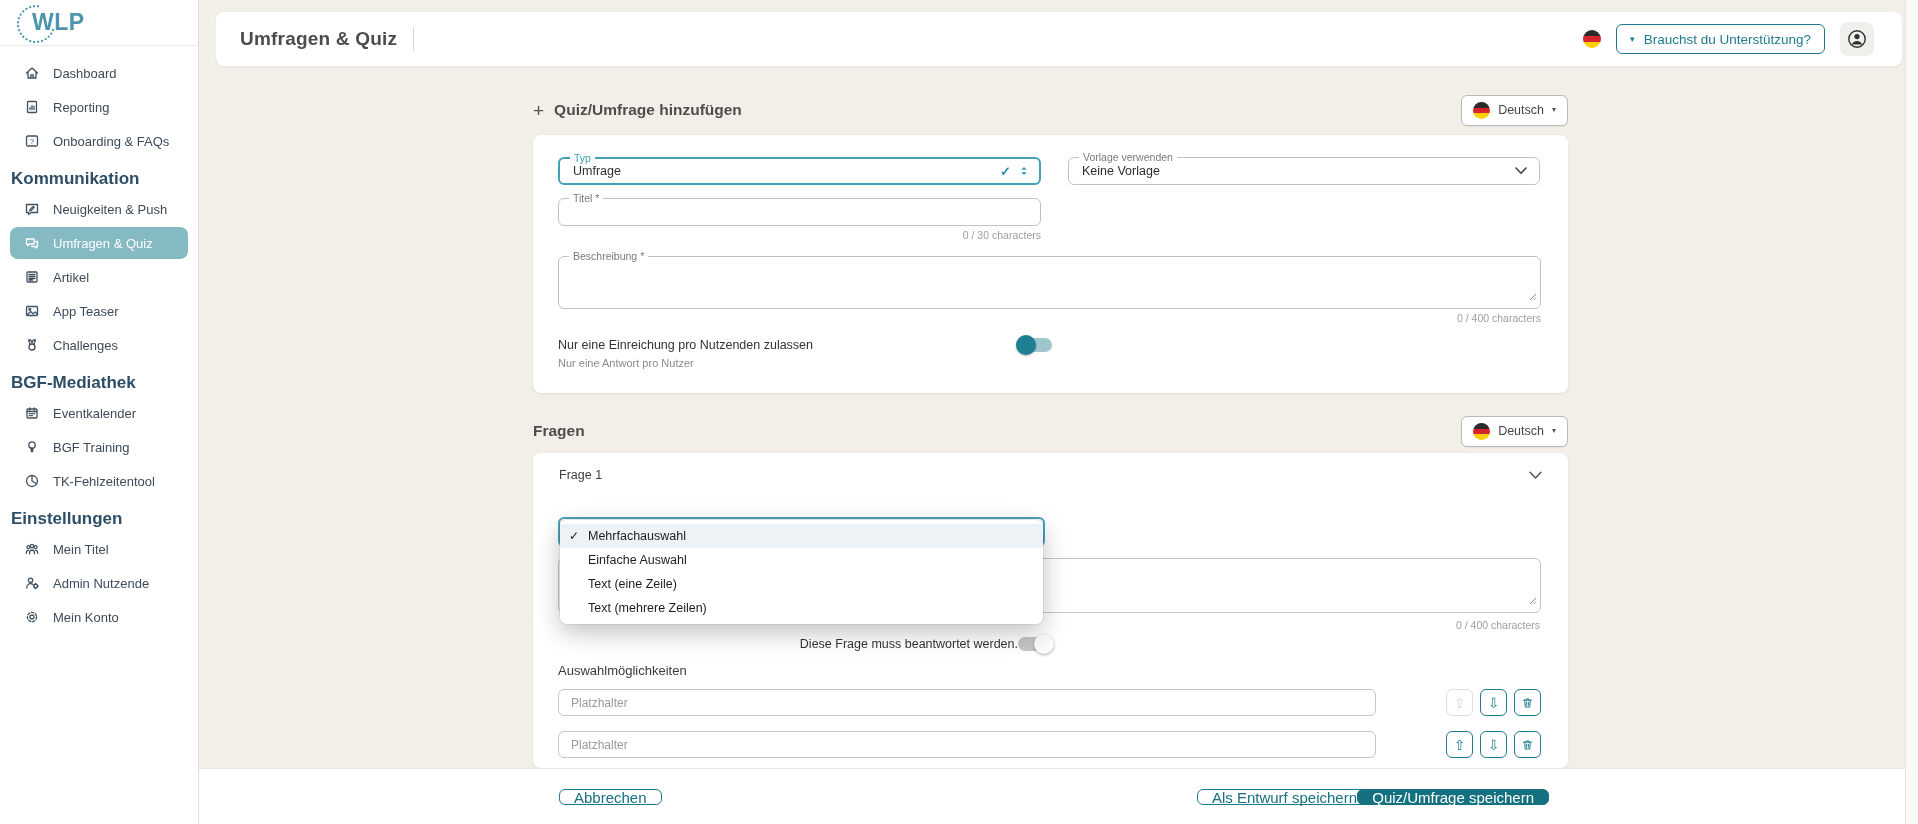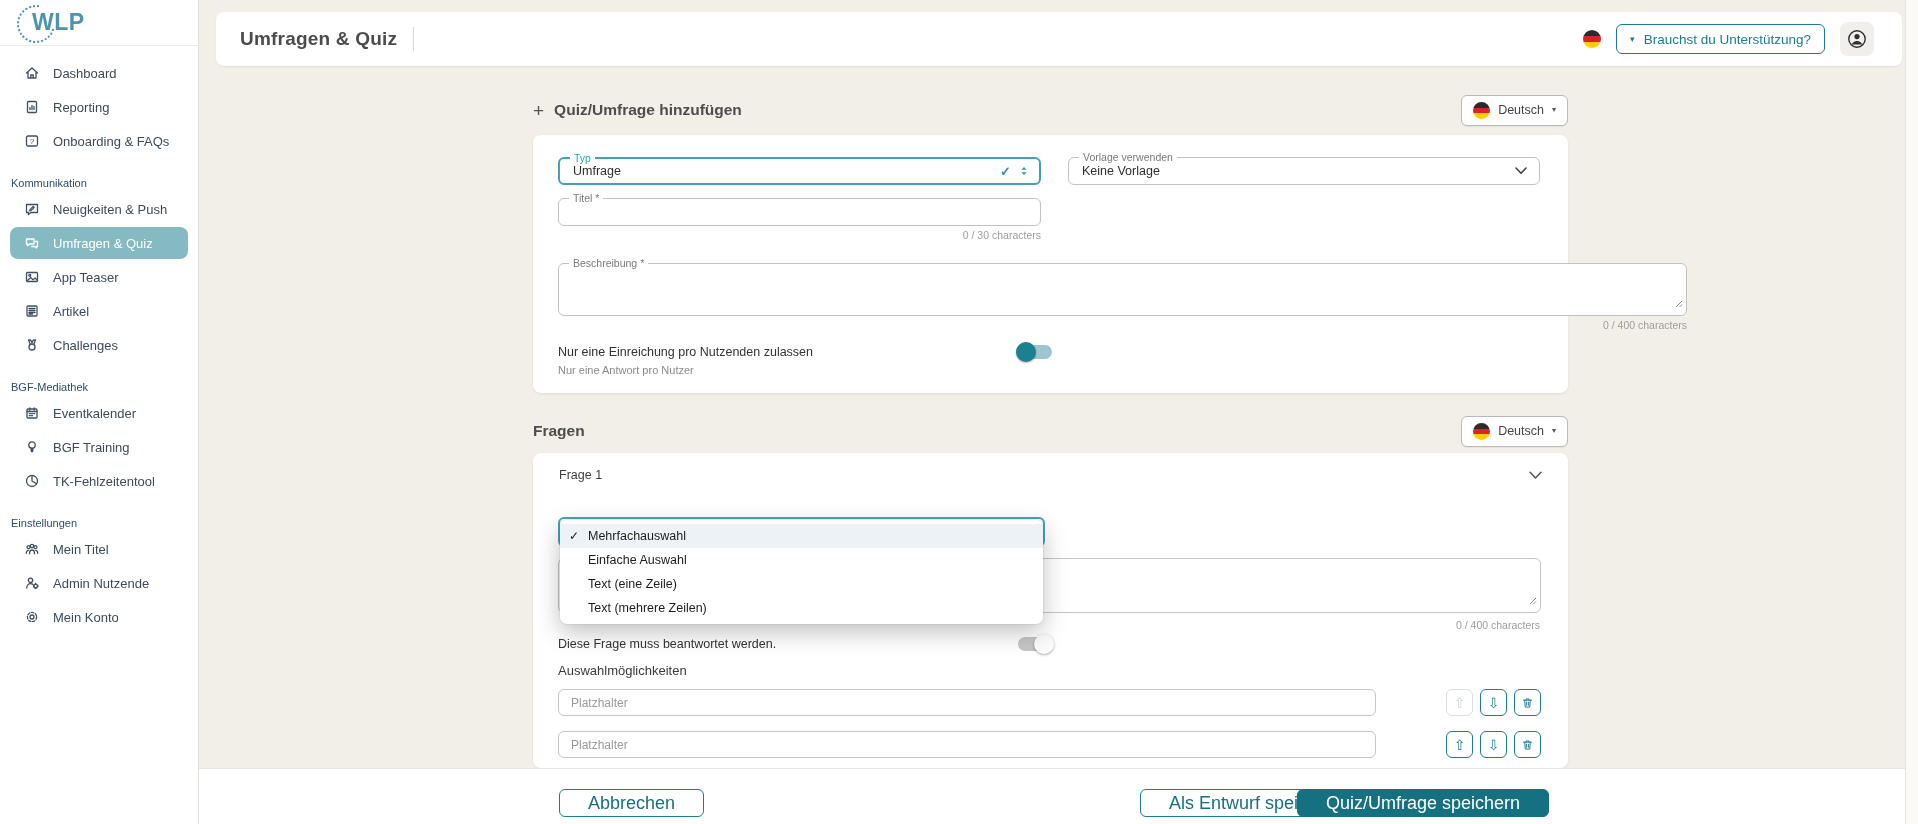--- a/index.html
+++ b/index.html
@@ -17,21 +17,21 @@
     border-radius:50%;border-right-color:transparent;transform:rotate(-35deg)}
   .nav{margin-top:10px}
   .nav-item{display:flex;align-items:center;gap:13px;height:34px;padding-left:23px;
     font-size:13px;color:#3e4a59;cursor:pointer}
   .nav-item.active{background:#86bac3;color:#fff;border-radius:8px;margin:1px 10px;
     padding-left:13px;height:32px}
   .nav-ic{width:17px;height:17px;flex:none;display:flex;align-items:center;justify-content:center}
   .nav-ic svg{stroke:#415060;fill:none;stroke-width:1.3;stroke-linecap:round;stroke-linejoin:round}
   .nav-item.active .nav-ic svg{stroke:#fff}
   .nav-header{margin-top:7px;height:24px;display:flex;align-items:flex-end;padding:0 0 3px 11px;
-    font-size:11px;font-weight:normal;color:#2e4d66}
+    font-size:17px;font-weight:bold;color:#2e4d66}
   
   .topbar{position:absolute;left:216px;top:12px;width:1686px;height:54px;background:#fff;
     border-radius:8px;box-shadow:0 1px 2px rgba(0,0,0,.06);display:flex;align-items:center;z-index:5}
   .topbar-title{font-size:19px;font-weight:bold;color:#4c4c4c;margin-left:24px;letter-spacing:.2px}
   .topbar-divider{width:1px;height:24px;background:#d8d8d8;margin-left:16px}
   .topbar-right{margin-left:auto;display:flex;align-items:center;gap:15px;margin-right:28px}
   .flag{width:18px;height:18px;border-radius:50%;flex:none;
     background:linear-gradient(to bottom,#2b2b2b 33%,#d8232a 33% 66%,#ffce00 66%)}
   .support-btn{display:flex;align-items:center;gap:9px;border:1px solid #1e7a8c;color:#1e7a8c;
     border-radius:6px;height:30px;padding:0 13px;font-size:13.5px;background:#fff;cursor:pointer}
@@ -65,21 +65,21 @@
   .field.teal{border:2px solid #44a0b6}
   .field.teal .field-label{color:#3d9cb3}
   .field-value{padding-left:13px;font-size:12.5px;color:#2e2e2e}
   .w-left{width:483px}
   .w-right{width:472px}
   .typ-icons{margin-left:auto;margin-right:9px;display:flex;align-items:center;gap:7px;color:#2e93ab}
   .check{font-size:13px;font-weight:bold}
   .select-chevron{margin-left:auto;margin-right:12px;display:flex}
   .titel-wrap{width:483px;margin-top:13px}
   .counter{font-size:10.5px;color:#9e9e9e;text-align:right;margin-top:3px}
-  .besch-wrap{width:1129px;margin-top:22px}
+  .besch-wrap{width:983px;margin-top:15px}
   .textarea{position:relative;height:53px;border:1px solid #c2c2c2;border-radius:6px;box-sizing:border-box}
   .resize-corner{position:absolute;right:3px;bottom:3px}
   .toggle-row{width:494px;display:flex;align-items:center;justify-content:space-between;margin-top:14px}
   .toggle-label{font-size:12.5px;color:#333}
   .sublabel{font-size:11px;color:#8b8b8b;margin-top:5px}
   
   .switch{position:relative;width:34px;height:14px;border-radius:7px;flex:none;cursor:pointer}
   .switch .knob{position:absolute;top:-3px;width:20px;height:20px;border-radius:50%}
   .switch.on{background:#9fc6cf}
   .switch.on .knob{left:-2px;background:#1d7f92;box-shadow:0 1px 2px rgba(0,0,0,.3)}
@@ -93,39 +93,39 @@
   .menu{position:absolute;left:27px;top:67px;width:483px;background:#fff;border-radius:7px;z-index:6;
     box-shadow:0 8px 24px rgba(0,0,0,.25),0 0 0 1px rgba(0,0,0,.05);padding:4px 0}
   .menu-item{height:24px;display:flex;align-items:center;font-size:12.5px;color:#1d1d1d;
     padding-left:28px;position:relative;cursor:pointer}
   .menu-item.selected{background:#edf2f6}
   .menu-check{position:absolute;left:9px;font-size:12px;color:#222}
   .q-textarea{position:absolute;left:25px;top:105px;width:983px;height:55px;border:1px solid #c5c5c5;
     border-radius:6px;z-index:1;box-sizing:border-box}
   .q-counter{position:absolute;top:166px;right:28px;font-size:10.5px;color:#9e9e9e}
   .req-row{position:absolute;left:25px;top:184px;width:494px;display:flex;align-items:center;
-    justify-content:space-between}
+    justify-content:flex-end}
   .answers-heading{position:absolute;left:25px;top:210px;font-size:13px;font-weight:normal;color:#3a3a3a}
   .opt-row{position:absolute;left:25px;width:983px;display:flex;align-items:center}
   #opt-row-0{top:236px}
   #opt-row-1{top:278px}
   .opt-input{width:818px;height:27px;border:1px solid #c5c5c5;border-radius:6px;padding:0 12px;
     font:12px "Liberation Sans",sans-serif;color:#333;box-sizing:border-box;outline:none}
   .opt-input::placeholder{color:#9a9a9a}
   .opt-btns{margin-left:auto;display:flex;gap:7px}
   .icon-btn{width:27px;height:27px;border:1px solid #1d7c8f;border-radius:6px;background:#fff;
     color:#1d7c8f;display:flex;align-items:center;justify-content:center;font-size:14px;
     cursor:pointer;box-sizing:border-box;padding:0}
   .icon-btn.disabled{border-color:#dedede;color:#ccd6da}
   .icon-btn svg{stroke:currentColor;fill:none;stroke-width:1.2;stroke-linecap:round;stroke-linejoin:round}
   
   .footer{position:absolute;left:199px;right:0;top:768px;bottom:0;background:#fff;
     border-top:1px solid #e7e5e0;z-index:8}
-  .btn{position:absolute;top:20px;height:28px;border-radius:6px;font-size:18px;display:flex;
-    align-items:center;padding:0 28px;cursor:pointer;box-sizing:border-box;white-space:nowrap}
+  .btn{position:absolute;top:20px;height:16px;border-radius:6px;font-size:15px;display:flex;
+    align-items:center;padding:0 14px;cursor:pointer;box-sizing:border-box;white-space:nowrap}
   .btn-outline{border:1px solid #1d7c8f;color:#15707f;background:#fff}
   .btn-cancel{left:360px}
   .btn-draft{right:546px}
   .btn-save{right:369px;background:#15707f;border:1px solid #15707f;color:#fff}
   
   .scrollbar-track{position:absolute;right:0;top:0;width:12px;height:824px;background:#fbfaf7;
     border-left:1px solid #e6e4de;z-index:20}
 </style>
 </head>
 <body>
@@ -179,35 +179,35 @@
           <svg width="16" height="16" viewBox="0 0 16 16">
             <path d="M2.5 4 h7.5 v5 h-4.5 l-2 1.7 v-1.7 h-1 z"></path>
             <path d="M11.5 6.5 h2 v5 h-1 v1.5 l-1.8-1.5 h-3"></path>
           </svg>
         </span>
       <span>Umfragen &amp; Quiz</span>
     </div>
     <div class="nav-item">
       <span class="nav-ic">
           <svg width="16" height="16" viewBox="0 0 16 16">
+            <rect x="3" y="3" width="10" height="10" rx="1"></rect>
+            <path d="M5 5.5 h6 M5 7.5 h6 M5 9.5 h6 M5 11 h3.5"></path>
+          </svg>
+        </span>
+      <span>Artikel</span>
+    </div>
+    <div class="nav-item">
+      <span class="nav-ic">
+          <svg width="16" height="16" viewBox="0 0 16 16">
             <rect x="2.5" y="3.5" width="11" height="9" rx="1"></rect>
             <circle cx="5.8" cy="6.3" r="1"></circle>
             <path d="M3.5 11.5 l3.2-3 2.4 2.4 2-2 2.4 2.6"></path>
           </svg>
         </span>
       <span>App Teaser</span>
-    </div>
-    <div class="nav-item">
-      <span class="nav-ic">
-          <svg width="16" height="16" viewBox="0 0 16 16">
-            <rect x="3" y="3" width="10" height="10" rx="1"></rect>
-            <path d="M5 5.5 h6 M5 7.5 h6 M5 9.5 h6 M5 11 h3.5"></path>
-          </svg>
-        </span>
-      <span>Artikel</span>
     </div>
     <div class="nav-item">
       <span class="nav-ic">
           <svg width="16" height="16" viewBox="0 0 16 16">
             <circle cx="8" cy="10" r="3"></circle>
             <path d="M6.3 7.5 L4.5 3 h2.2 L8 5.8 9.3 3 h2.2 L9.7 7.5"></path>
           </svg>
         </span>
       <span>Challenges</span>
     </div>

